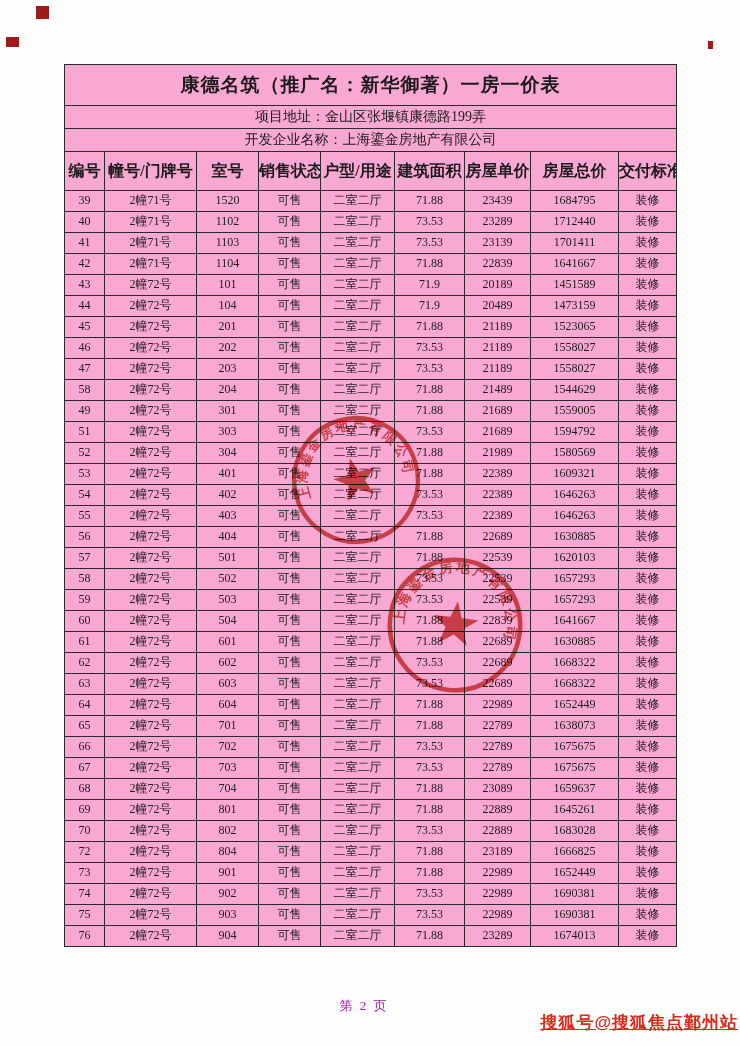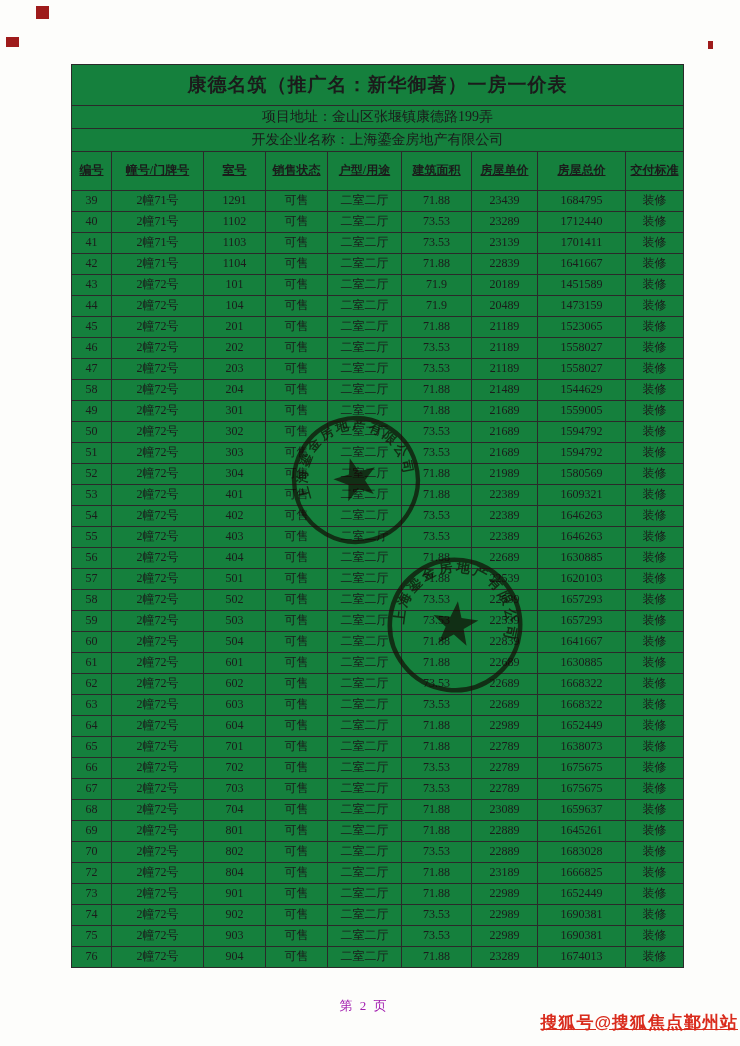--- a/index.html
+++ b/index.html
@@ -14,37 +14,36 @@
   
   .corner-mark{position:absolute;background:#9e1b1b;}
   .mark-top{left:36px;top:6px;width:13px;height:13px;}
   .mark-left{left:6px;top:37px;width:13px;height:10px;}
   .mark-right{left:708px;top:41px;width:5px;height:8px;}
 
   
   table.doc-table{
     position:absolute;left:64px;top:64px;width:612px;
     border-collapse:collapse;table-layout:fixed;
-    background:#15803d;
-    margin-left:7px;
+    background:#f9a8d4;
   }
   .doc-table th,.doc-table td{
     border:1px solid #2a2a2a;
     text-align:center;vertical-align:middle;
     padding:0;overflow:hidden;white-space:nowrap;
     font-size:12px;line-height:1.1;
   }
   tr.title-row th{
     height:40px;font-size:19px;font-weight:bold;letter-spacing:1px;
   }
   tr.info-row th{
     height:22px;font-size:14px;font-weight:normal;
   }
   tr.header-row th{
-    height:38px;font-size:12px;font-weight:bold;text-decoration:underline;
+    height:38px;font-size:16px;font-weight:bold;
   }
   .doc-table tbody td{height:20px;}
 
   
   .footer{
     position:absolute;left:0;top:997px;width:728px;
     text-align:center;font-size:13px;letter-spacing:2px;color:#a21caf;
   }
   .watermark{
     position:absolute;right:2px;top:1011px;
@@ -103,21 +102,21 @@
           <th>建筑面积</th>
           <th>房屋单价</th>
           <th>房屋总价</th>
           <th>交付标准</th>
         </tr>
     </thead>
     <tbody id="table-body">
         <tr>
           <td>39</td>
           <td>2幢71号</td>
-          <td>1291</td>
+          <td>1520</td>
           <td>可售</td>
           <td>二室二厅</td>
           <td>71.88</td>
           <td>23439</td>
           <td>1684795</td>
           <td>装修</td>
         </tr>
         <tr>
           <td>40</td>
           <td>2幢71号</td>
@@ -219,31 +218,20 @@
         </tr>
         <tr>
           <td>49</td>
           <td>2幢72号</td>
           <td>301</td>
           <td>可售</td>
           <td>二室二厅</td>
           <td>71.88</td>
           <td>21689</td>
           <td>1559005</td>
-          <td>装修</td>
-        </tr>
-        <tr>
-          <td>50</td>
-          <td>2幢72号</td>
-          <td>302</td>
-          <td>可售</td>
-          <td>二室二厅</td>
-          <td>73.53</td>
-          <td>21689</td>
-          <td>1594792</td>
           <td>装修</td>
         </tr>
         <tr>
           <td>51</td>
           <td>2幢72号</td>
           <td>303</td>
           <td>可售</td>
           <td>二室二厅</td>
           <td>73.53</td>
           <td>21689</td>

